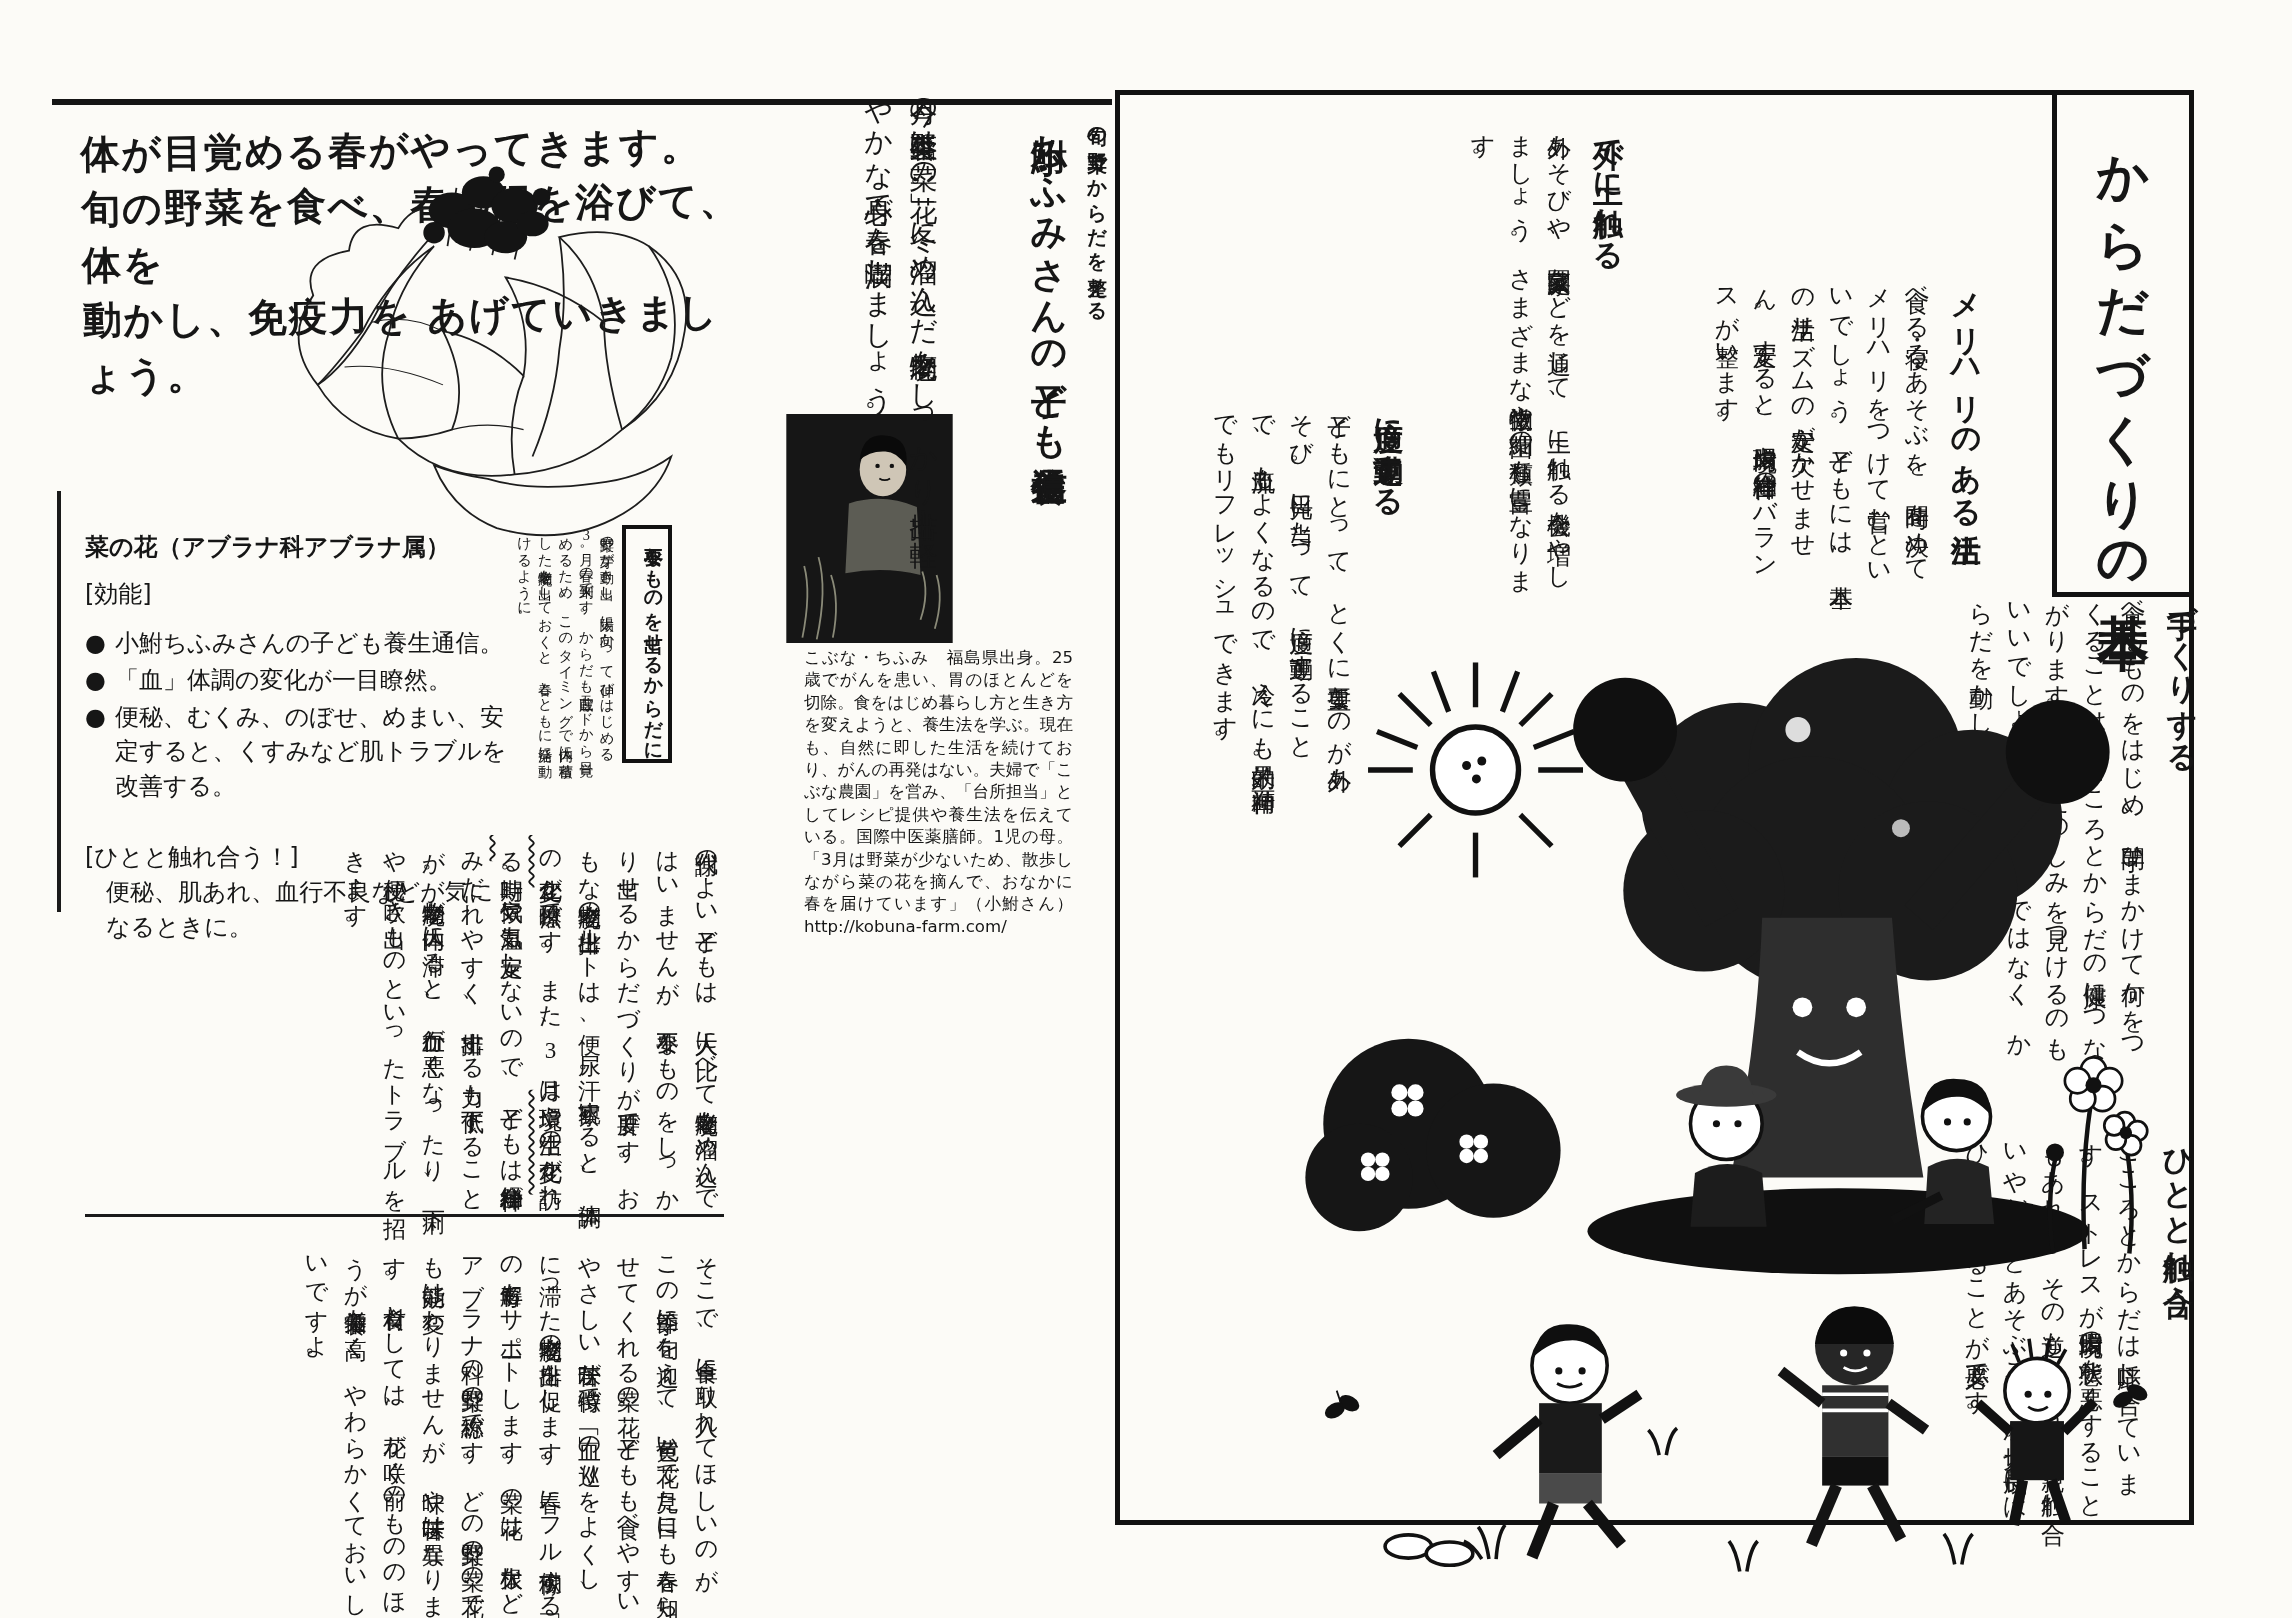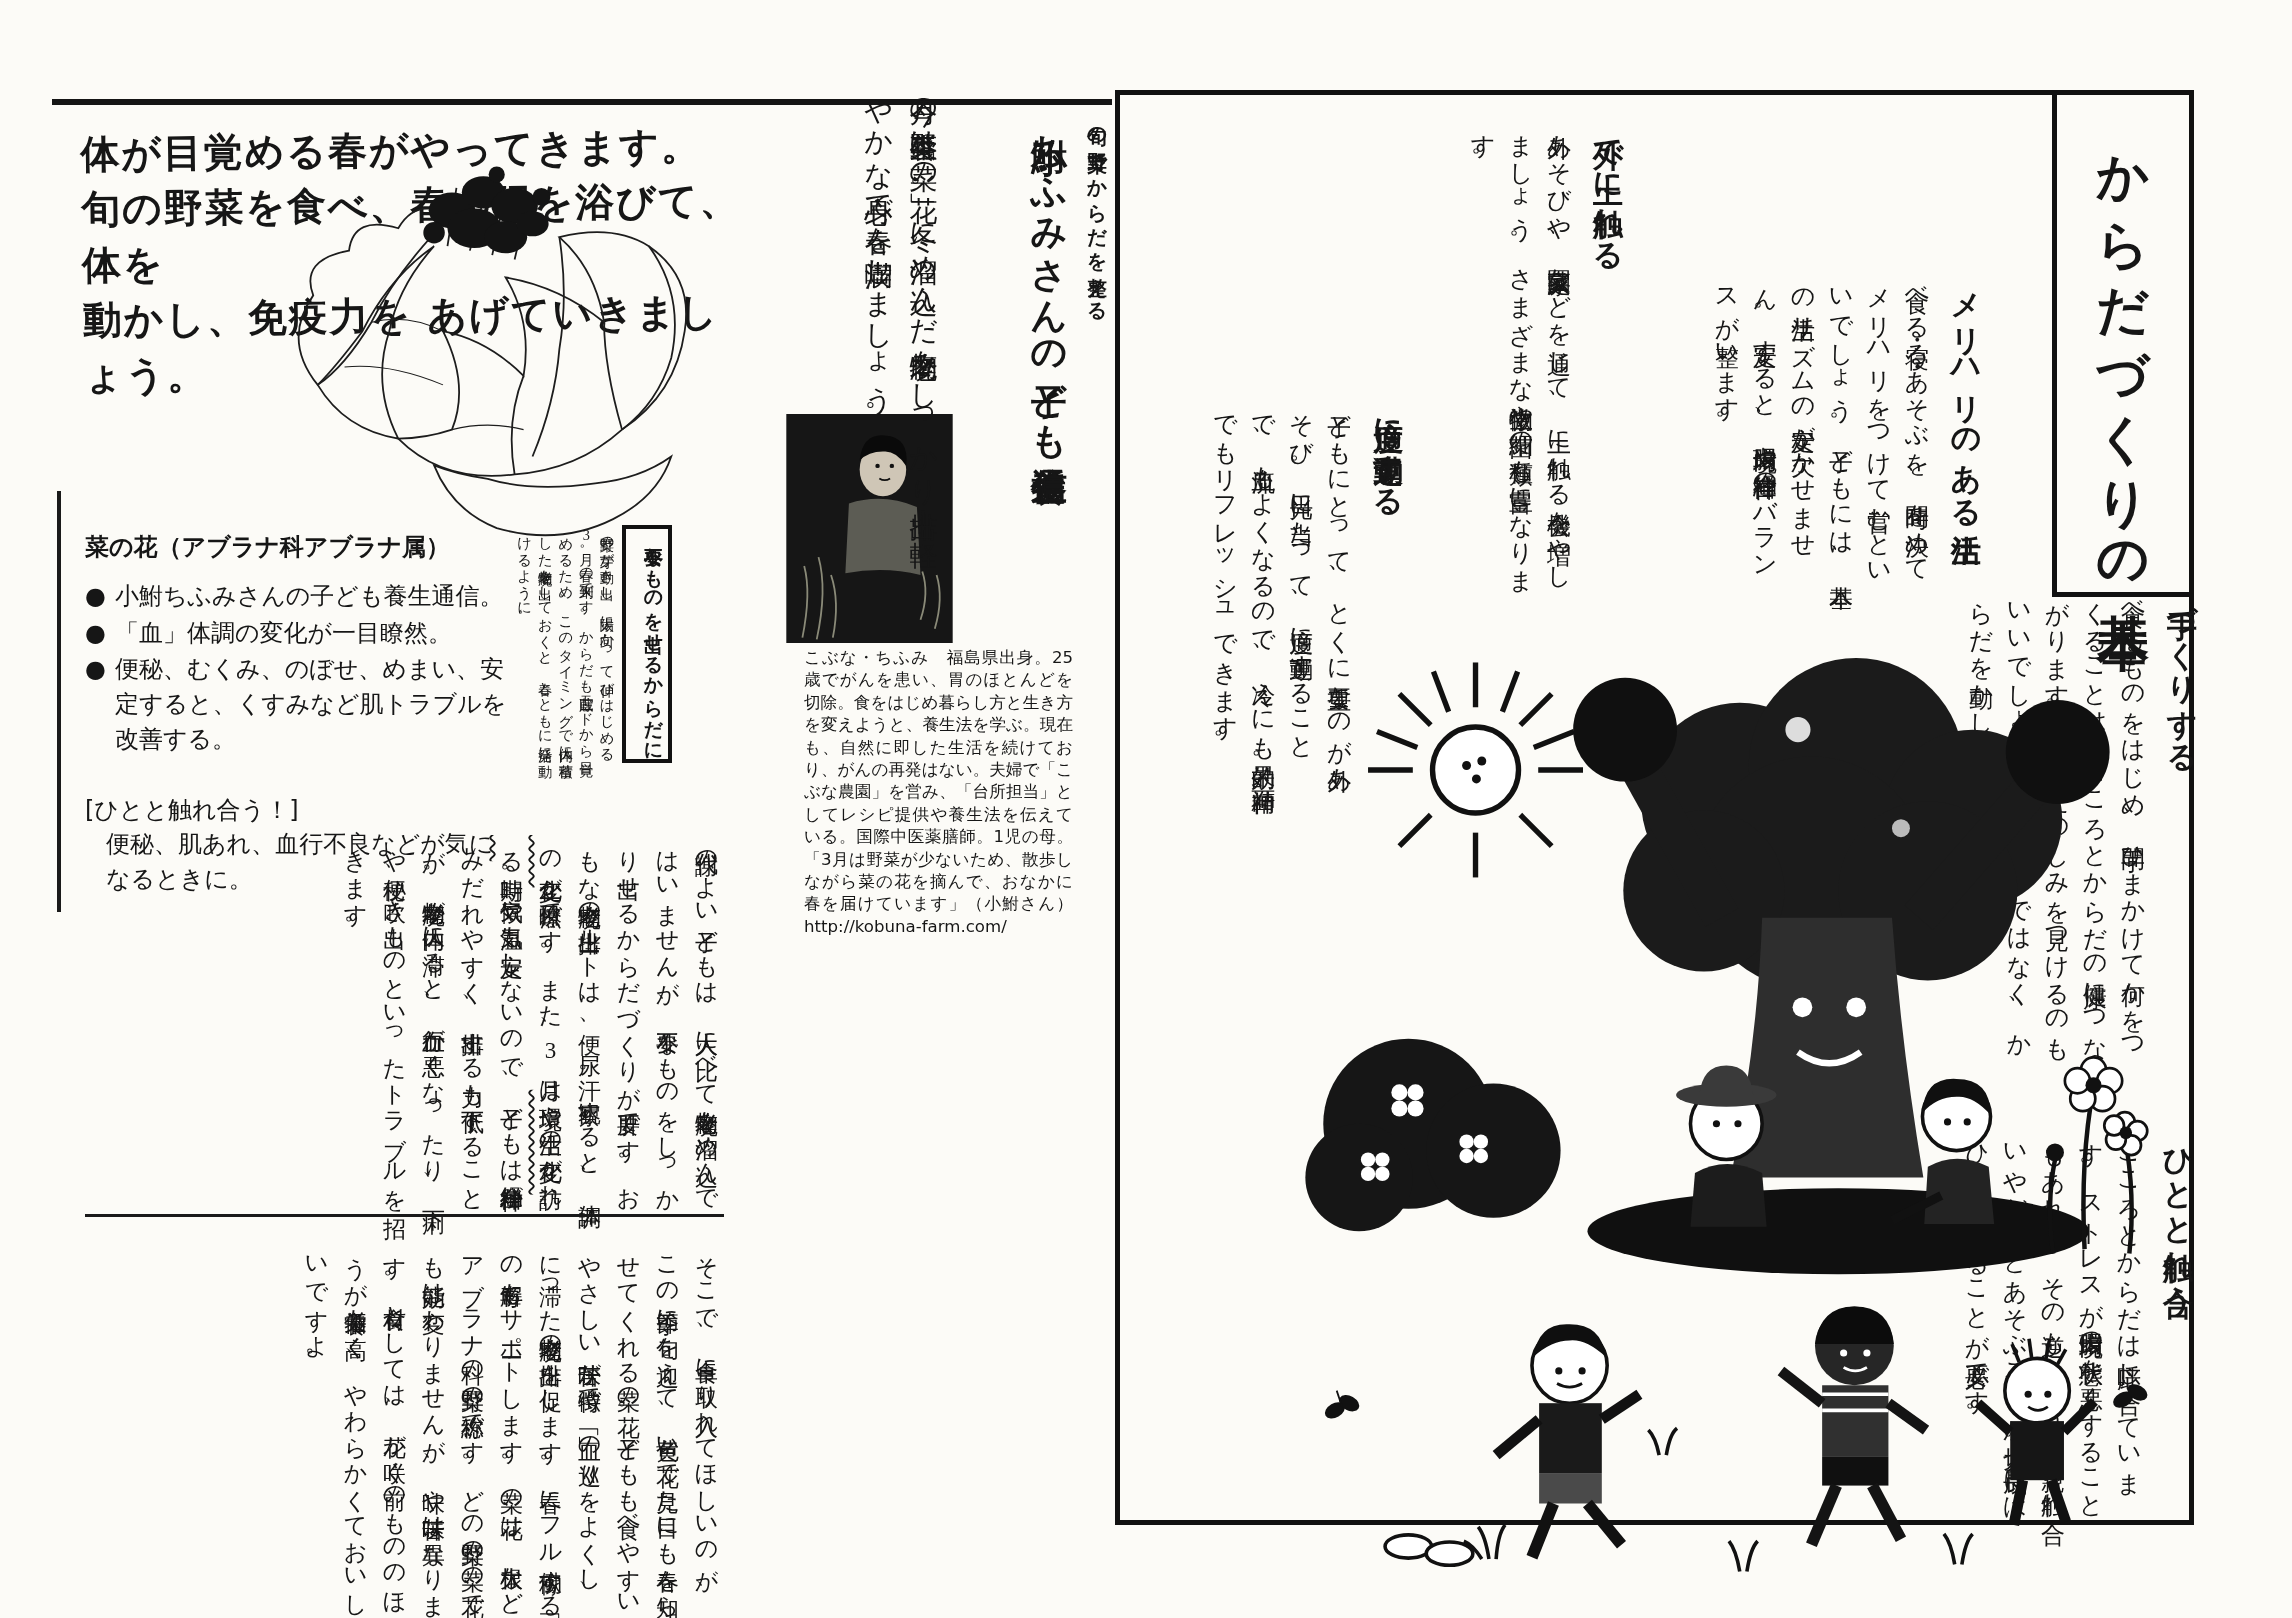--- a/index.html
+++ b/index.html
@@ -89,20 +89,21 @@
         <circle cx="310" cy="40" r="10"></circle>
         <circle cx="260" cy="15" r="9"></circle>
     </g>
     <g fill="none" stroke="#1d1d1d" stroke-width="1.2">
       <path d="M120,180 Q160,170 200,190 M90,230 Q140,225 200,250 M210,300 Q250,290 290,300"></path>
     </g>
   </svg>
 
   <div class="abs nanohana-box">
     <div class="gothic" style="font-weight:bold;">菜の花（アブラナ科アブラナ属）</div>
+    <div class="lbl">[効能]</div>
     <ul>
       <li>
         <span class="blt">●</span>
         <span>小鮒ちふみさんの子ども養生通信。</span>
       </li>
       <li>
         <span class="blt">●</span>
         <span>「血」体調の変化が一目瞭然。</span>
       </li>
       <li>

